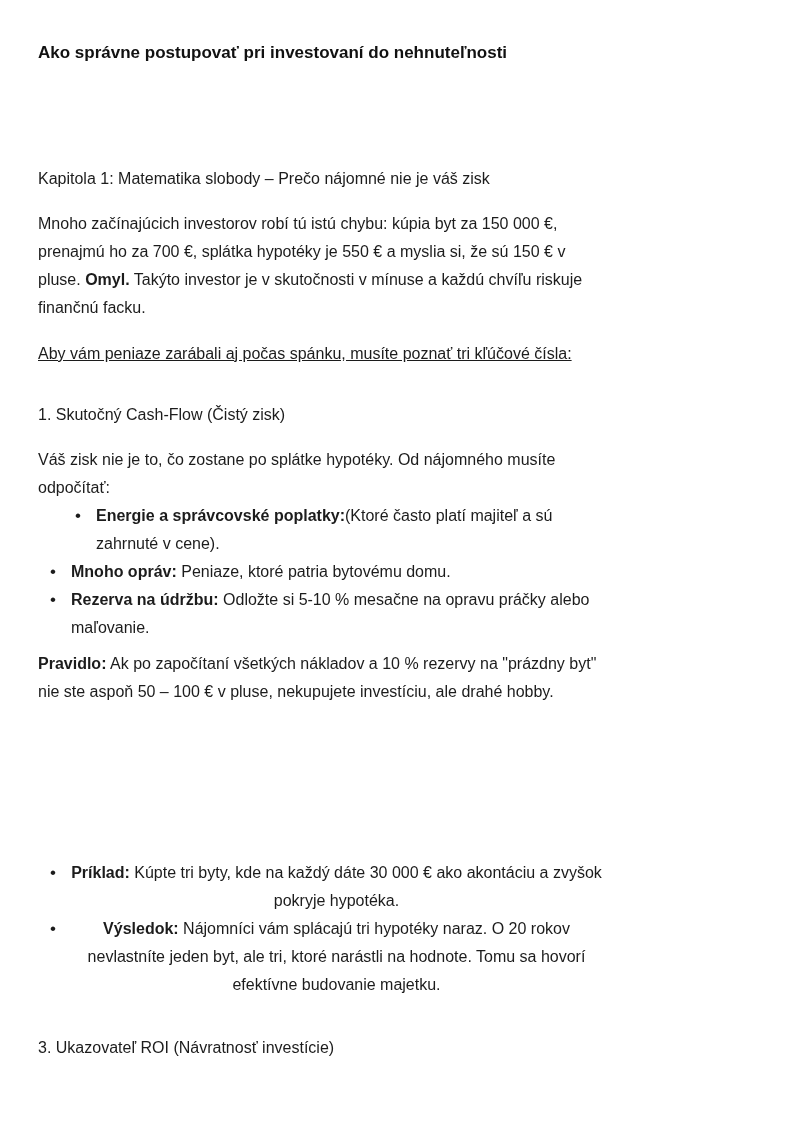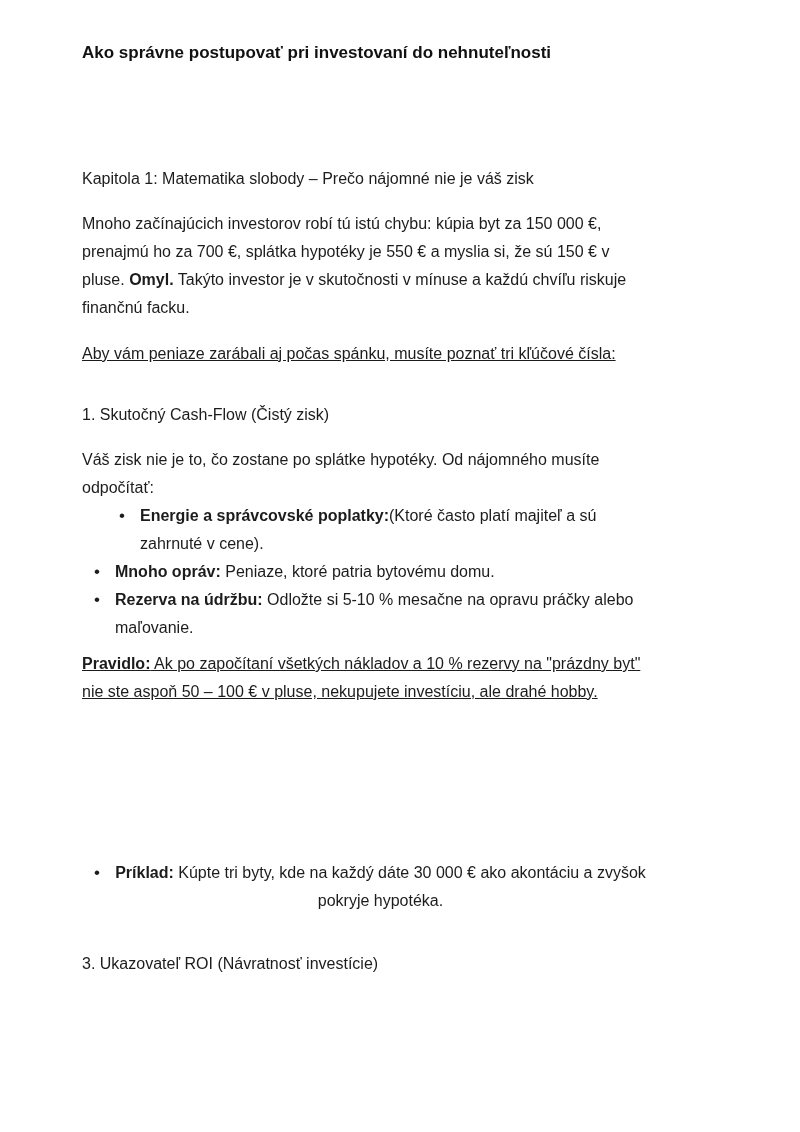--- a/index.html
+++ b/index.html
@@ -11,21 +11,20 @@
     font-size: 16px;
     line-height: 28px;
     color: #1c1c1c;
     overflow: hidden;
   }
   .page {
     box-sizing: border-box;
     width: 640px;
     height: 1132px;
     padding: 0 38px;
-    margin-left: 44px;
   }
   p, h1, h2 { margin: 0; font-weight: normal; }
   strong { font-weight: bold; }
 
   .doc-title {
     padding-top: 40px;
     font-size: 17px;
     line-height: 26px;
     font-weight: bold;
     color: #111111;
@@ -49,21 +48,21 @@
   }
   ul.doc-list li::before {
     content: "\2022";
     position: absolute;
     left: 12px;
     top: 0;
     font-size: 17px;
   }
   ul.doc-list li.nested { margin-left: 25px; }
 
-  .rule-paragraph { margin-top: 8px; text-decoration: underline; }
+  .rule-paragraph { margin-top: 8px; }
   .big-gap { height: 153px; }
   .section-heading-3 { margin-top: 35px; }
 </style>
 </head>
 <body>
 
 <div class="page">
 
   <h1 class="doc-title">Ako správne postupovať pri investovaní do nehnuteľnosti</h1>
 
@@ -82,17 +81,18 @@
     <li><strong>Mnoho opráv:</strong><span> Peniaze, ktoré patria bytovému domu.</span></li>
     <li><strong>Rezerva na údržbu:</strong><span> Odložte si 5-10 % mesačne na opravu práčky alebo maľovanie.</span></li>
   </ul>
 
   <p class="rule-paragraph"><strong>Pravidlo:</strong><span> Ak po započítaní všetkých nákladov a 10 % rezervy na "prázdny byt" nie ste aspoň 50 – 100 € v pluse, nekupujete investíciu, ale drahé hobby.</span></p>
 
   <div class="big-gap"></div>
 
   <ul class="doc-list list-2">
     <li><strong>Príklad:</strong><span> Kúpte tri byty, kde na každý dáte 30 000 € ako akontáciu a zvyšok pokryje hypotéka.</span></li>
+    <li><strong>Výsledok:</strong><span> Nájomníci vám splácajú tri hypotéky naraz. O 20 rokov nevlastníte jeden byt, ale tri, ktoré narástli na hodnote. Tomu sa hovorí efektívne budovanie majetku.</span></li>
   </ul>
 
   <p class="section-heading-3">3. Ukazovateľ ROI (Návratnosť investície)</p>
 
 </div>
 
 </body></html>

